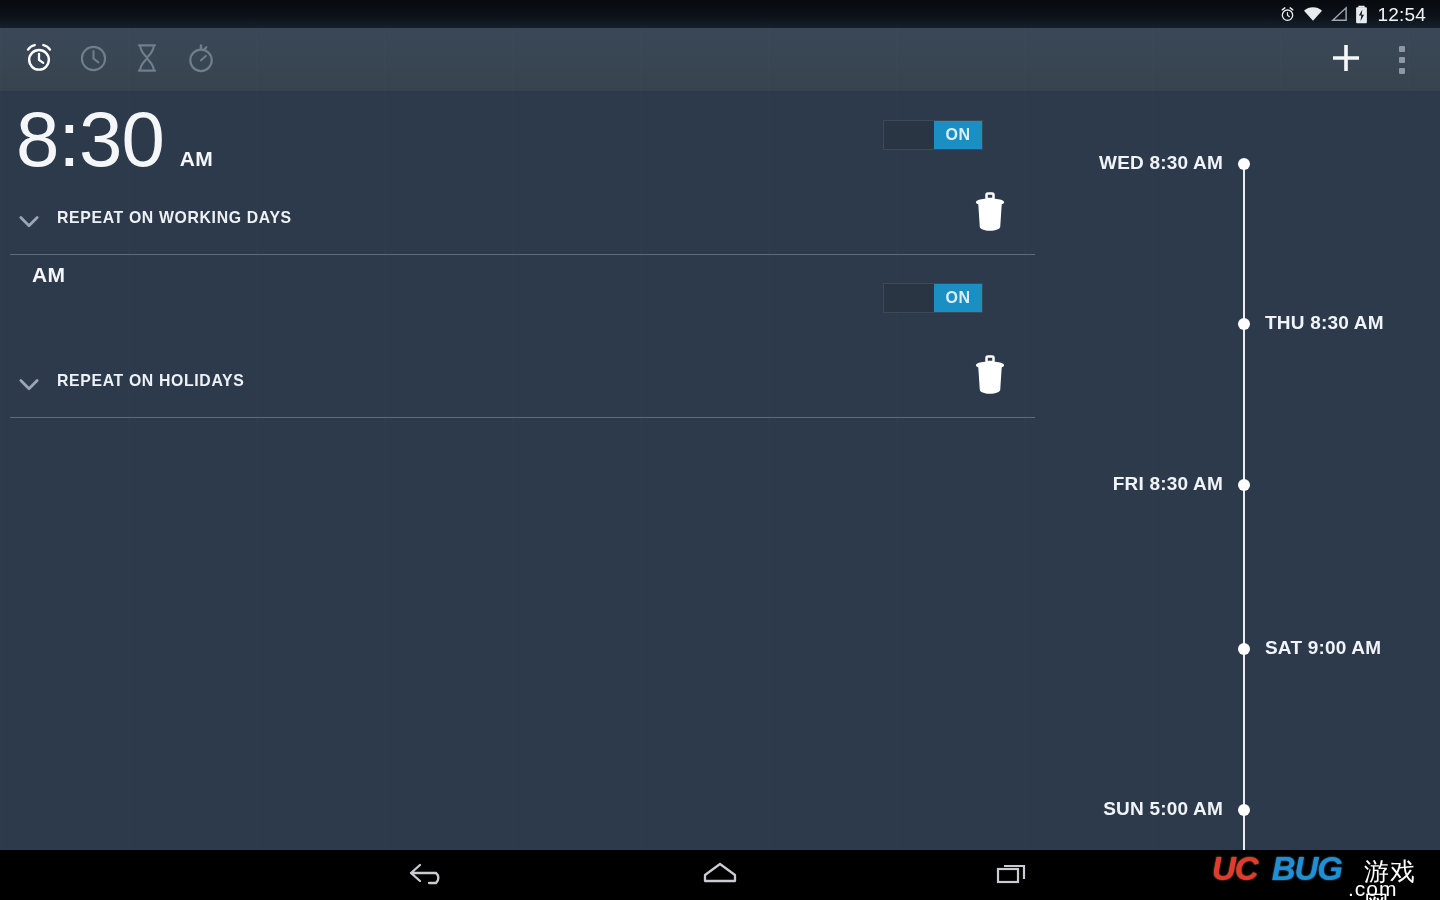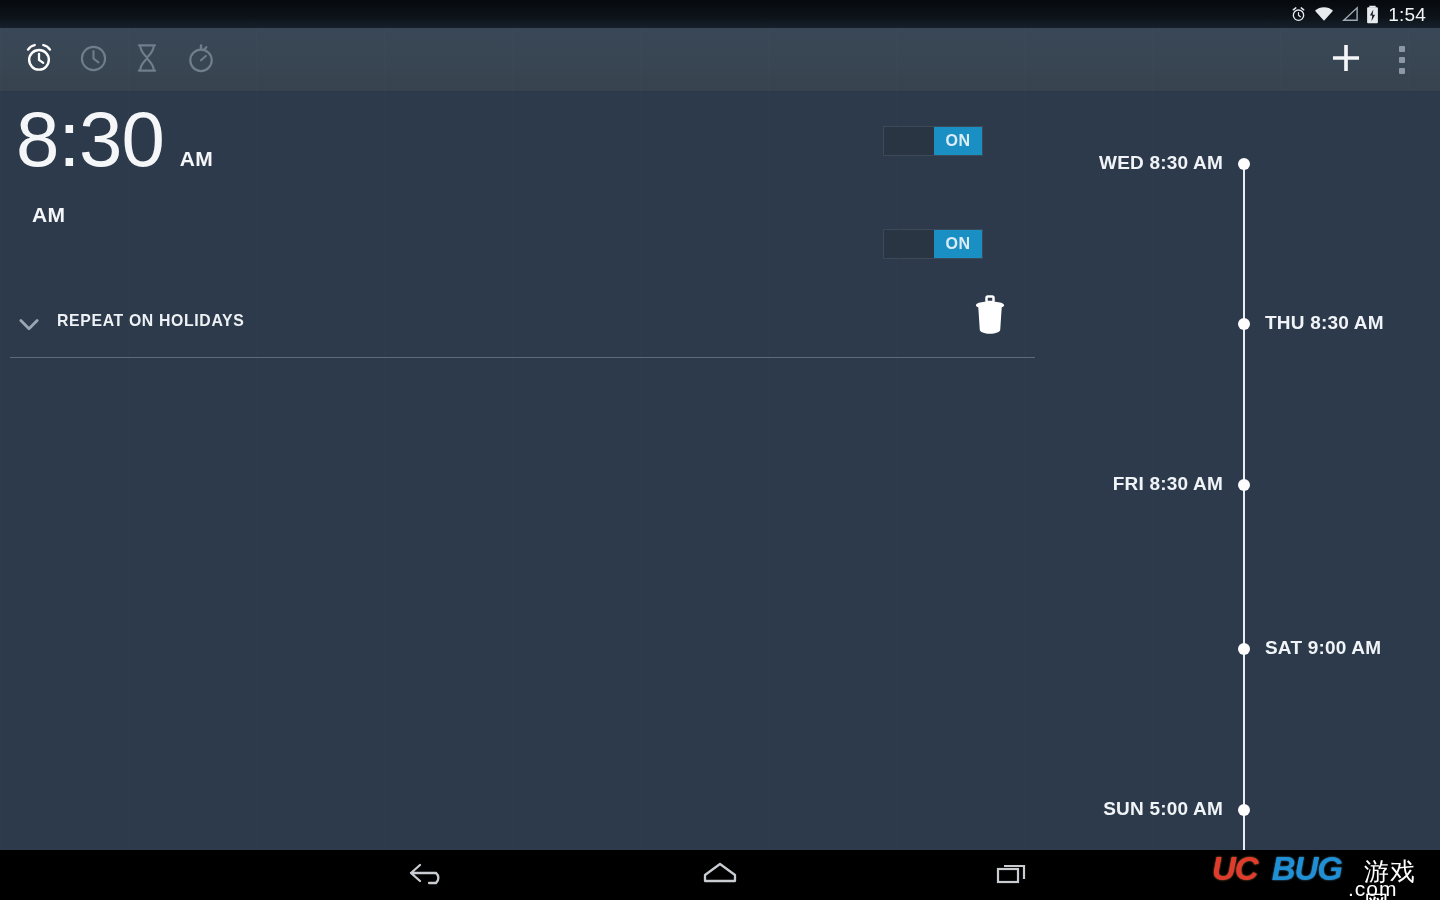--- a/index.html
+++ b/index.html
@@ -149,21 +149,21 @@
   }
   .alarm-time .ampm {
     font-size: 21px;
     font-weight: bold;
     margin-left: 16px;
     letter-spacing: 0.3px;
   }
   .toggle {
     position: absolute;
     right: 62px;
-    top: 34px;
+    top: 28px;
     width: 100px;
     height: 30px;
     background: #2a3543;
     border: 1px solid #3c4956;
     box-sizing: border-box;
     display: flex;
     cursor: pointer;
   }
   .toggle .track-off { flex: 0 0 50px; }
   .toggle .thumb-on {
@@ -352,21 +352,21 @@
         <path d="M18 2 L18 16 L3 16 Z" fill="none" stroke="#9ea9b4" stroke-width="1.6"></path>
       </svg>
     </span>
     <span class="sb-icon">
       <svg width="13" height="19" viewBox="0 0 14 20">
         <rect x="3.6" y="0.6" width="6.8" height="2" fill="#e8ebee"></rect>
         <rect x="1.2" y="2.2" width="11.6" height="17.2" rx="1" fill="#e8ebee"></rect>
         <path d="M7.9 4.6 L4.2 11.2 L6.7 11.2 L5.9 17.2 L9.8 10.2 L7.2 10.2 Z" fill="#16202b"></path>
       </svg>
     </span>
-    <span id="status-clock">1:54</span>
+    <span id="status-clock">12:54</span>
   </div>
 
   <div id="toolbar">
 
     <div id="tab-strip">
       <div class="tab-btn">
         <span>
           <svg width="32" height="32" viewBox="0 0 28 28">
             <circle cx="14" cy="15.6" r="8.6" fill="none" stroke="#ffffff" stroke-width="2.1"></circle>
             <path d="M14 10.4 V15.6 L17.7 18.3" fill="none" stroke="#ffffff" stroke-width="2" stroke-linecap="round"></path>
@@ -429,20 +429,36 @@
       <div class="alarm-item">
         <div class="alarm-main">
           <div class="alarm-time">
             <span class="hm">8:30</span>
             <span class="ampm">AM</span>
           </div>
           <div class="toggle">
             <div class="track-off"></div>
             <div class="thumb-on">ON</div>
           </div>
+        </div>
+        <div class="alarm-sub">
+          <span class="chevron">
+            <svg width="28" height="28" viewBox="0 0 24 24">
+              <path d="M5 9 L12 16 L19 9" fill="none" stroke="#9aa6b2" stroke-width="2.4" stroke-linecap="round" stroke-linejoin="round"></path>
+            </svg>
+          </span>
+          <span class="repeat-label">REPEAT ON WORKING DAYS</span>
+          <span class="trash">
+            <svg width="50" height="50" viewBox="0 0 40 40">
+              <rect x="17.2" y="5.2" width="5.6" height="4.4" rx="1" fill="none" stroke="#ffffff" stroke-width="2"></rect>
+              <ellipse cx="20" cy="12.2" rx="11.3" ry="3.0" fill="#ffffff"></ellipse>
+              <path d="M10.6 13.4 L11.8 31.5 C11.8 33.6 15.5 34.9 20 34.9 C24.5 34.9 28.2 33.6 28.2 31.5 L29.4 13.4 Z" fill="#ffffff"></path>
+            </svg>
+          </span>
+          <div class="divider"></div>
         </div>
       </div>
 
       <div class="alarm-item">
         <div class="alarm-main">
           <div class="alarm-time">
             <span class="ampm">AM</span>
           </div>
           <div class="toggle">
             <div class="track-off"></div>

